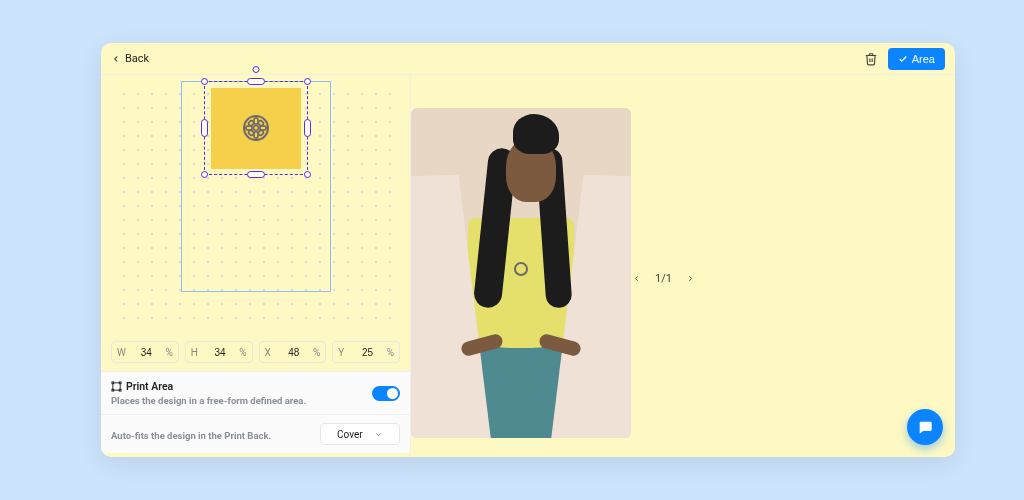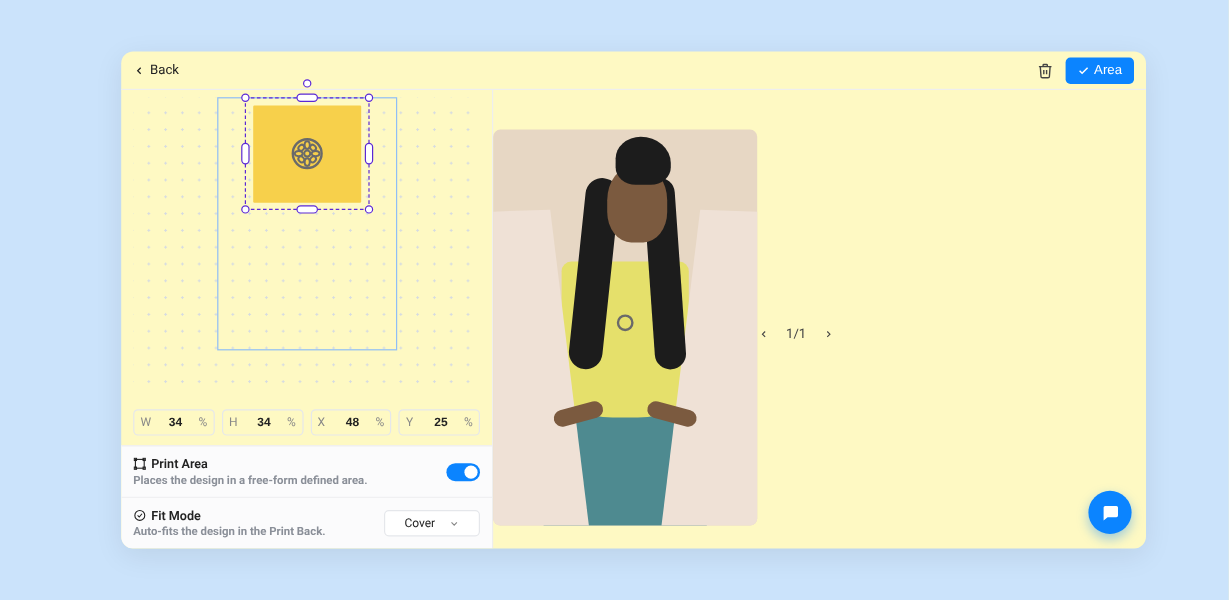--- a/index.html
+++ b/index.html
@@ -61,21 +61,21 @@
   .flower::before, .flower::after { content:''; position:absolute; }
   .handle { position: absolute; background:#fff; border:1.5px solid #5b28d6; }
   .handle.corner { width:7px; height:7px; border-radius:50%; }
   .handle.side { width:18px; height:7px; border-radius:4px; }
   .handle.side.v { width:7px; height:18px; }
 
   
   .dims { display:flex; gap:6px; padding: 4px 10px 8px 10px; }
   .dim { flex:1; display:flex; align-items:center; border:1px solid #e5e7eb; border-radius:4px; height:22px; padding:0 5px; font-size:10px; color:#666; }
   .dim .lbl { width:10px; color:#888;}
-  .dim .val { flex:1; text-align:center; color:#222; border:none; outline:none; font-size:10px; width:100%; background:transparent;font-weight:bold;}
+  .dim .val { flex:1; text-align:center; color:#222; border:none; outline:none; font-size:10px; width:100%; background:transparent;}
   .dim .pct { color:#888; }
 
   
   .settings { border-top: 1px solid #eee; background:#fbfbfc; }
   .srow { padding: 8px 10px; display:flex; align-items:center; }
   .srow + .srow { border-top: 1px solid #f0f0f2; }
   .srow .txt { flex:1; }
   .srow .title { font-size:10.5px; font-weight:600; display:flex; align-items:center; gap:4px;}
   .srow .sub { font-size:9.5px; color:#8a8f98; margin-top:2px;font-weight:bold;}
   .toggle { width:28px; height:15px; background:#0b84ff; border-radius:8px; position:relative; cursor:pointer;}
@@ -215,27 +215,20 @@
                   <rect x="18" y="18" width="4" height="4"></rect>
                 </svg>
               <span>Print Area</span>
             </div>
             <div class="sub">Places the design in a free-form defined area.</div>
           </div>
           <div class="toggle"></div>
         </div>
         <div class="srow">
           <div class="txt">
-            <div class="title">
-              <svg class="ticon" viewBox="0 0 24 24" fill="none" stroke="currentColor" stroke-width="2">
-                  <circle cx="12" cy="12" r="9"></circle>
-                  <path d="M8 12l3 3 5-6"></path>
-                </svg>
-              <span>Fit Mode</span>
-            </div>
             <div class="sub">Auto-fits the design in the Print Back.</div>
           </div>
           <div class="select">
             <span>Cover</span>
             <svg viewBox="0 0 24 24" fill="none" stroke="currentColor" stroke-width="2.5">
                 <polyline points="6 9 12 15 18 9"></polyline>
               </svg>
           </div>
         </div>
       </div>

